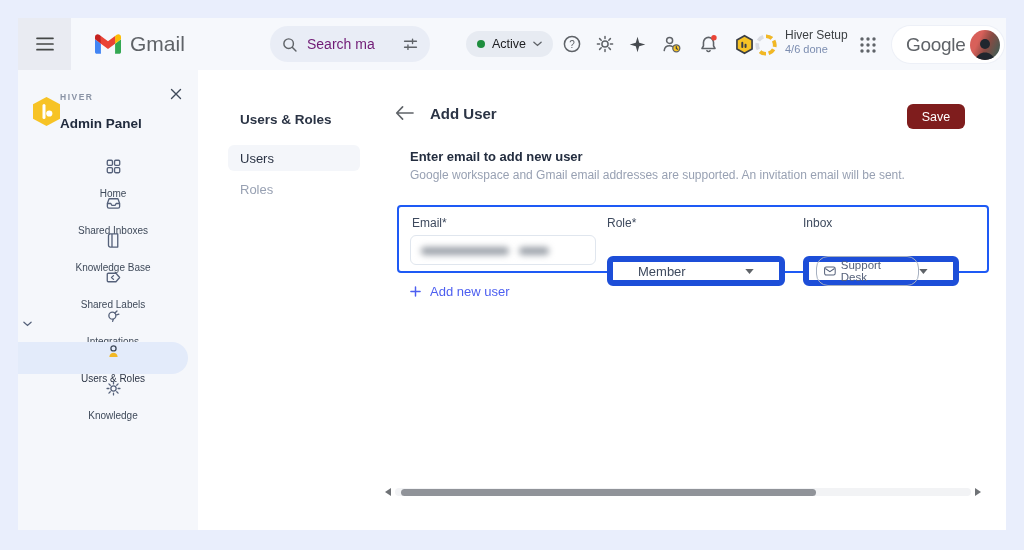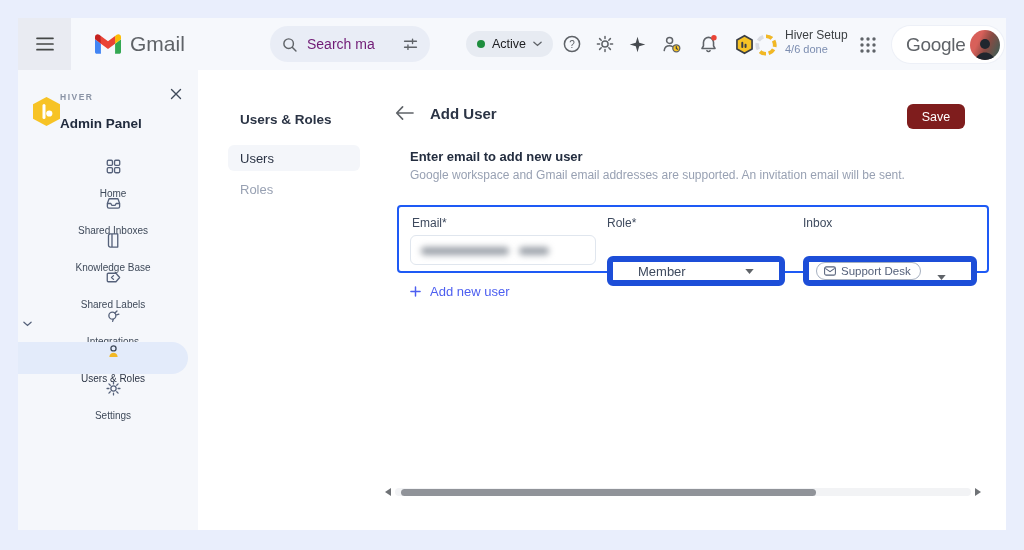--- a/index.html
+++ b/index.html
@@ -60,21 +60,21 @@
   .section-title { position:absolute; left:25px; top:79px; font-size:13px; font-weight:700; color:#232d3f; }
   .section-sub { position:absolute; left:25px; top:98px; font-size:12px; color:#98a1b3;text-align:right; }
 
   .form { position:absolute; left:12px; top:135px; width:592px; height:68px; border:2px solid #1e5af5; border-radius:4px; background:#fff; }
   .field-label { position:absolute; top:9px; font-size:12px; color:#3e4a5e; }
   .lbl-email { left:13px; } .lbl-role { left:208px; } .lbl-inbox { left:404px; }
   .email-input { position:absolute; left:11px; top:28px; width:186px; height:30px; border:1px solid #e0e6ee; border-radius:6px; background:#fff; cursor:text; }
   .blur-chunk { position:absolute; top:11px; height:8px; background:#9aa0a8; border-radius:4px; filter:blur(3px); }
   .select-box { position:absolute; top:28px; height:30px; border:6px solid #1d4ed8; border-radius:6px; background:#fff; display:flex; align-items:center; justify-content:space-between; padding:0 25px; cursor:pointer;margin-top:21px; }
   .role-select { left:208px; width:178px; }
-  .inbox-select { left:404px; width:174px; padding-left:7px;align-items:flex-end; }
+  .inbox-select { left:404px; width:156px; padding-left:7px; }
   .select-value { font-size:13px; color:#3e4a5e; }
   .chip { display:flex; align-items:center; gap:5px; border:1px solid #a6b0c0; border-radius:12px; padding:2px 9px 2px 7px; font-size:11.5px; color:#55617a; }
 
   .add-user-link { position:absolute; left:25px; top:214px; display:flex; gap:9px; align-items:center; color:#4c5ef0; font-size:13px; cursor:pointer; }
 
   .hscroll { position:absolute; left:0; top:415px; width:596px; height:14px; display:flex; align-items:center; }
   .sb-arrow { width:0; height:0; border:4px solid transparent; cursor:pointer; }
   .sb-left  { border-right:6px solid #6f7276; border-left:none; }
   .sb-right { border-left:6px solid #6f7276; border-right:none; }
   .sb-track { flex:1; height:8px; margin:0 4px; background:#f2f3f5; border-radius:4px; position:relative; cursor:pointer; }
@@ -290,21 +290,21 @@
       </div>
       <div class="nav-item">
         <span class="nav-icon">
           <svg width="17" height="17" viewBox="0 0 20 20">
               <g fill="none" stroke="#55617a" stroke-width="1.5" stroke-linecap="round">
                 <circle cx="10" cy="10" r="3.1"></circle>
                 <path d="M10 2.4v2.2M10 15.4v2.2M2.4 10h2.2M15.4 10h2.2M4.6 4.6l1.6 1.6M13.8 13.8l1.6 1.6M4.6 15.4l1.6-1.6M13.8 6.2l1.6-1.6"></path>
               </g>
             </svg>
         </span>
-        <span>Settings</span>
+        <span>Knowledge</span>
       </div>
     </div>
   </div>
 
   <div class="subnav">
     <div class="subnav-title">Users &amp; Roles</div>
     <div class="subnav-users">Users</div>
     <div class="subnav-roles">Roles</div>
   </div>
 

